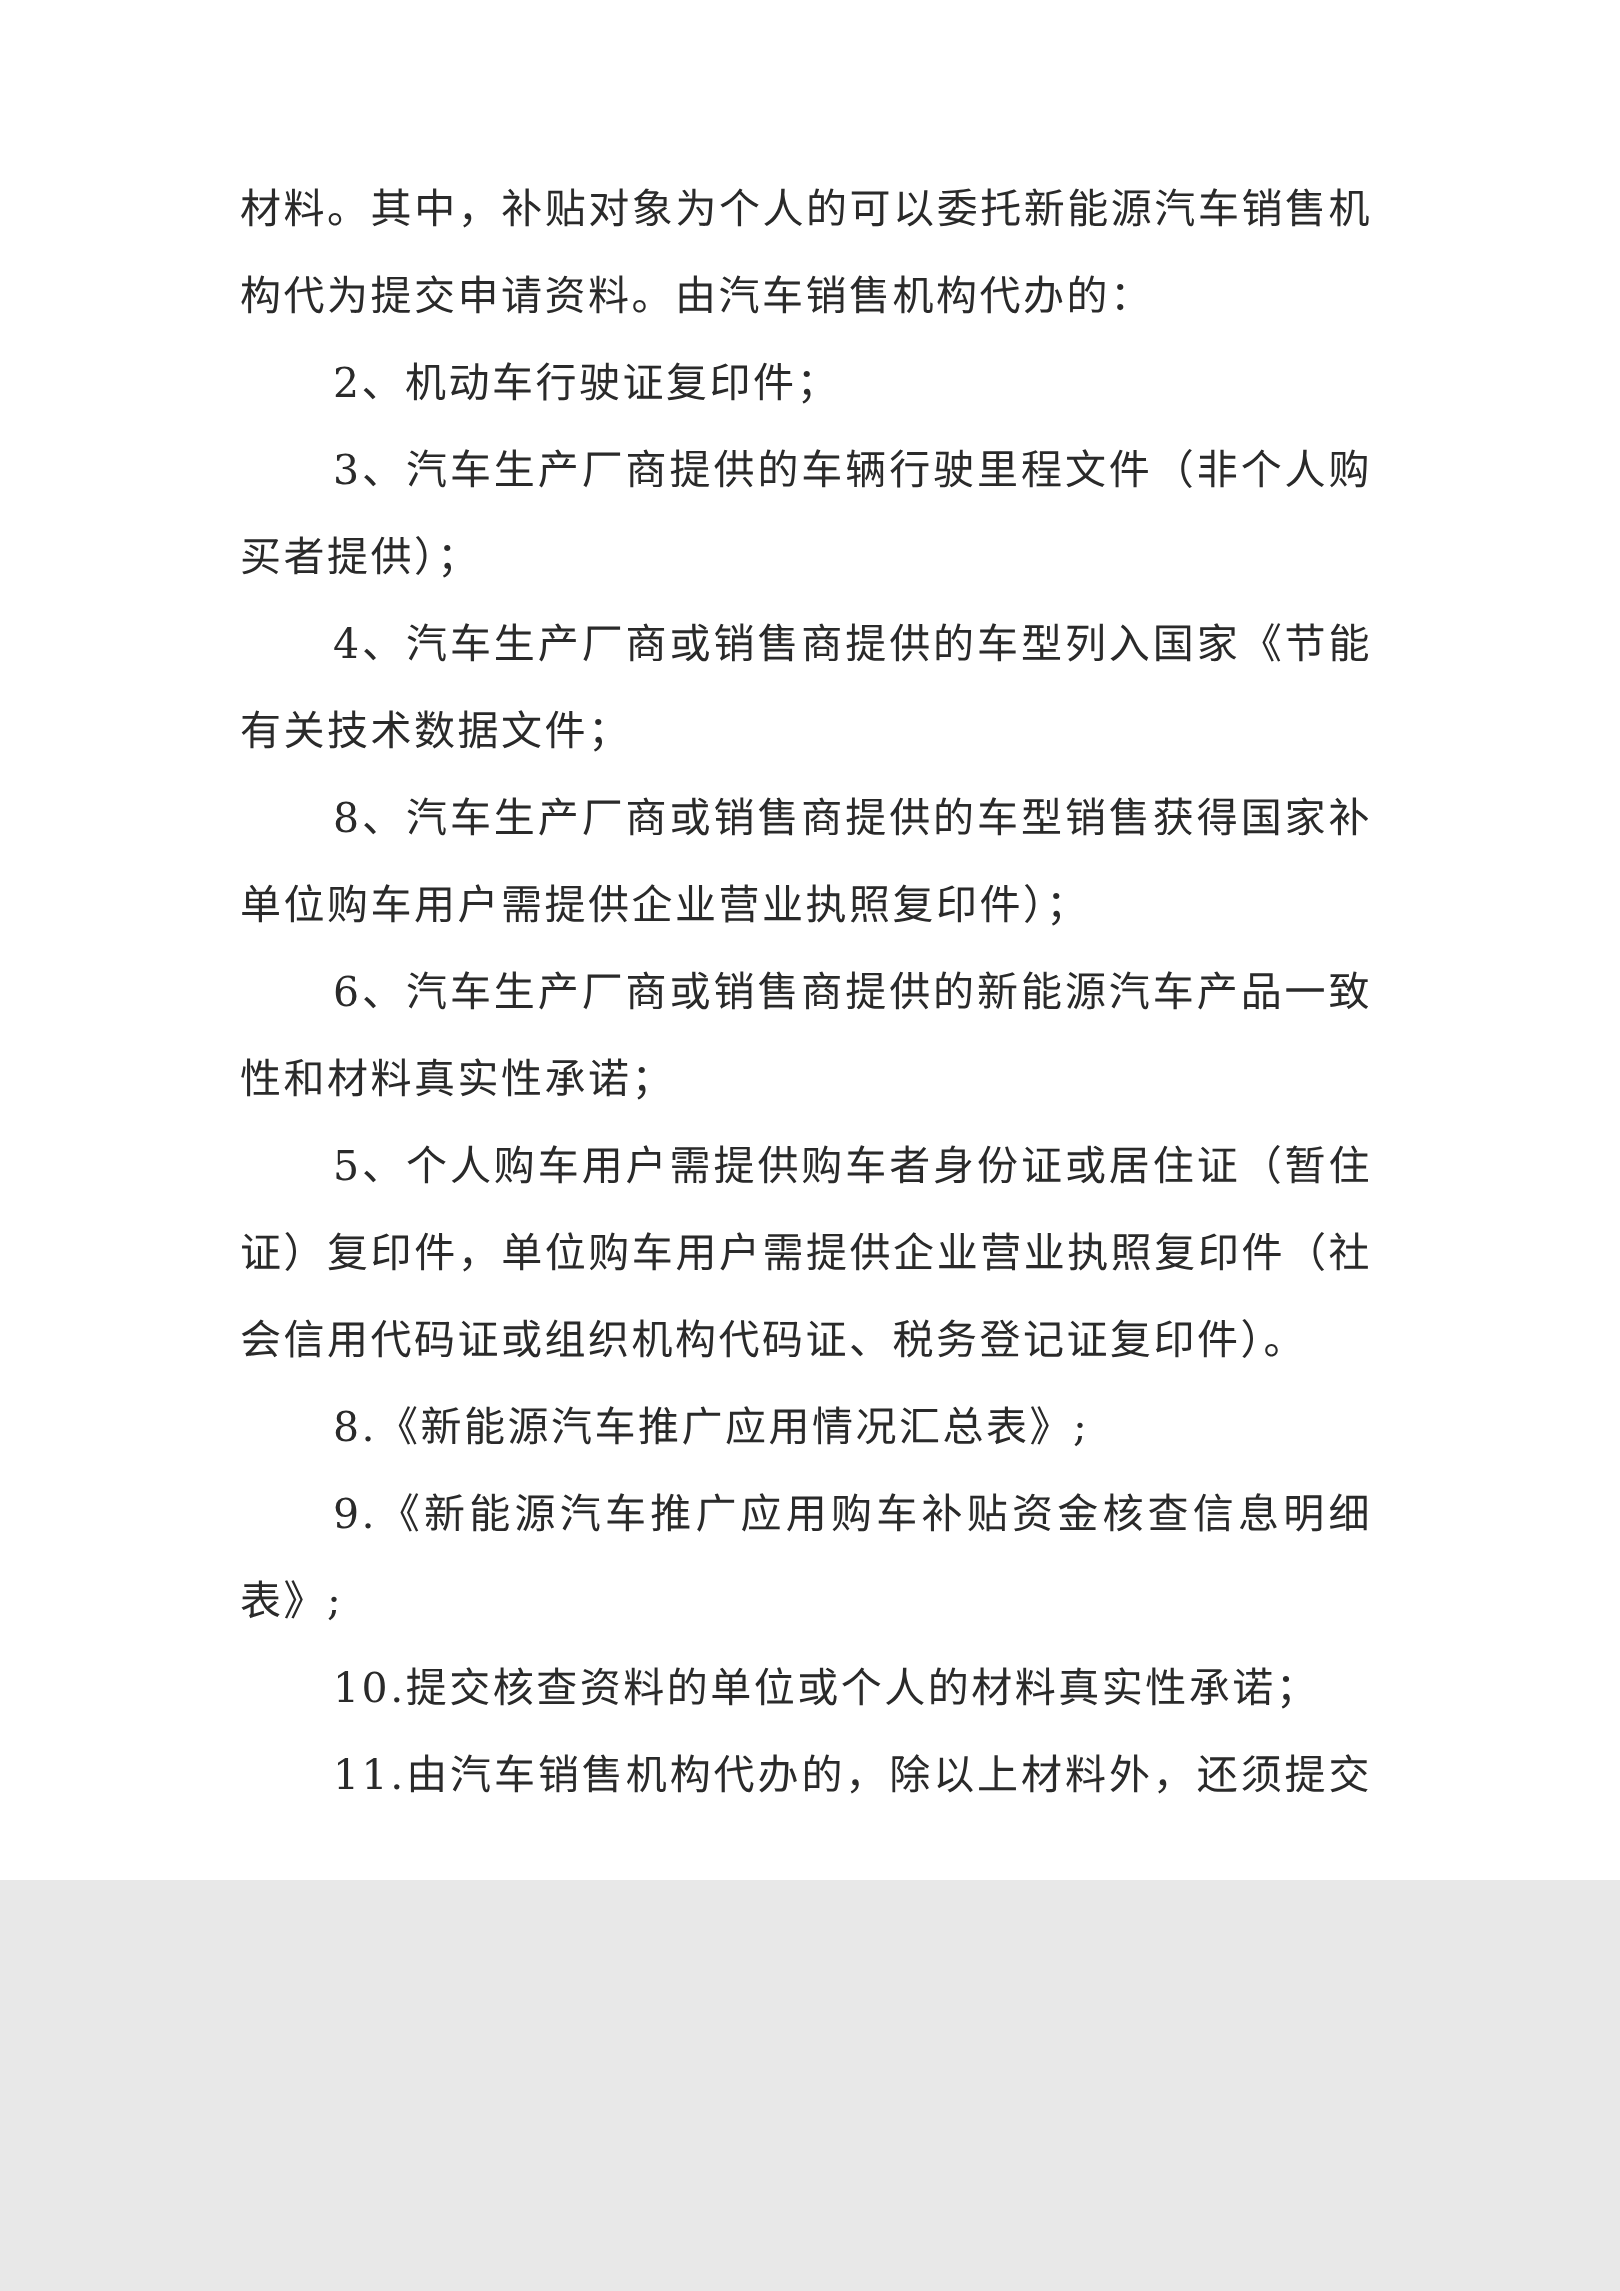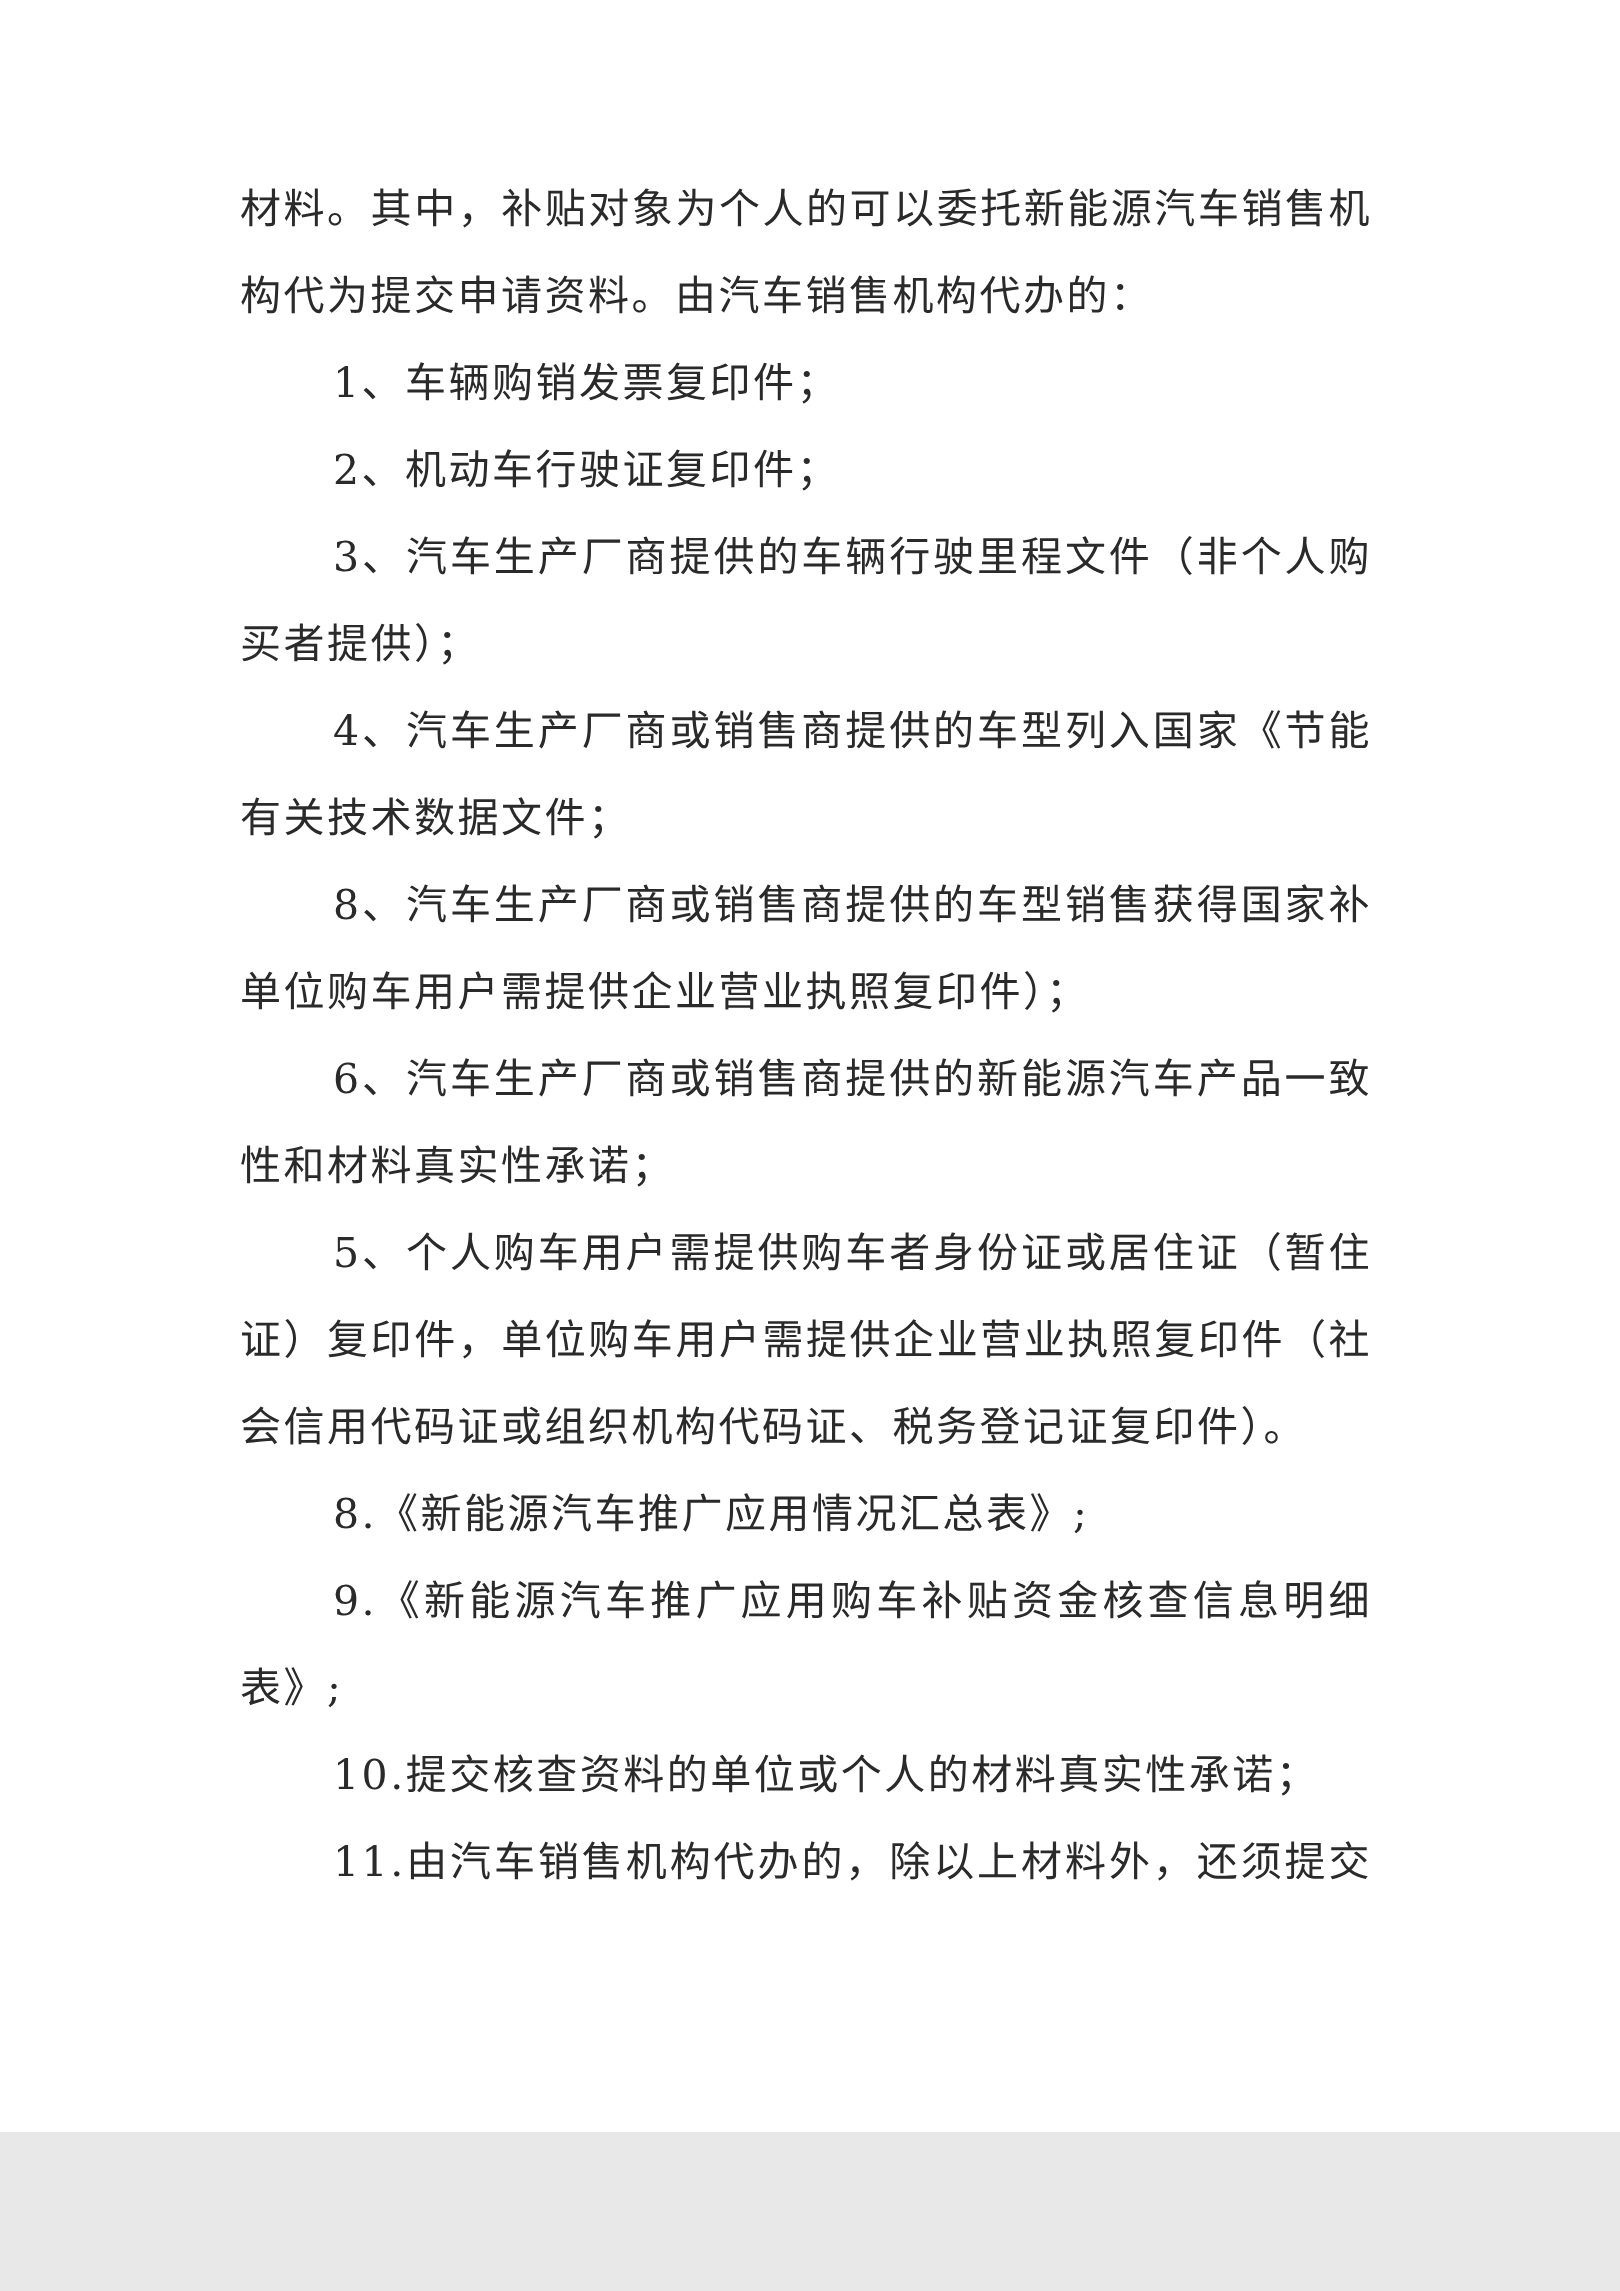--- a/index.html
+++ b/index.html
@@ -3,21 +3,21 @@
 <meta charset="utf-8">
 <style>
   html, body {
     margin: 0;
     padding: 0;
     background: #e8e8e8;
   }
   .page {
     position: relative;
     width: 1620px;
-    height: 2132px;
+    height: 1880px;
     margin: 0 auto;
     background: #ffffff;
     overflow: hidden;
     font-family: "DejaVu Serif", "Liberation Serif", serif;
     color: #2a2a2a;
   }
   .textblock {
     position: absolute;
     left: 240px;
     top: 166px;
@@ -42,21 +42,20 @@
     text-indent: 93px;
   }
 </style>
 </head>
 <body>
 
 <div class="page">
   <div class="textblock">
       <div class="line justify">材料。其中，补贴对象为个人的可以委托新能源汽车销售机</div>
       <div class="line">构代为提交申请资料。由汽车销售机构代办的：</div>
-      <div class="line indent">1、车辆购销发票复印件；</div>
       <div class="line indent">2、机动车行驶证复印件；</div>
       <div class="line indent justify">3、汽车生产厂商提供的车辆行驶里程文件（非个人购</div>
       <div class="line">买者提供）；</div>
       <div class="line indent justify">4、汽车生产厂商或销售商提供的车型列入国家《节能</div>
       <div class="line">有关技术数据文件；</div>
       <div class="line indent justify">8、汽车生产厂商或销售商提供的车型销售获得国家补</div>
       <div class="line">单位购车用户需提供企业营业执照复印件）；</div>
       <div class="line indent justify">6、汽车生产厂商或销售商提供的新能源汽车产品一致</div>
       <div class="line">性和材料真实性承诺；</div>
       <div class="line indent justify">5、个人购车用户需提供购车者身份证或居住证（暂住</div>

